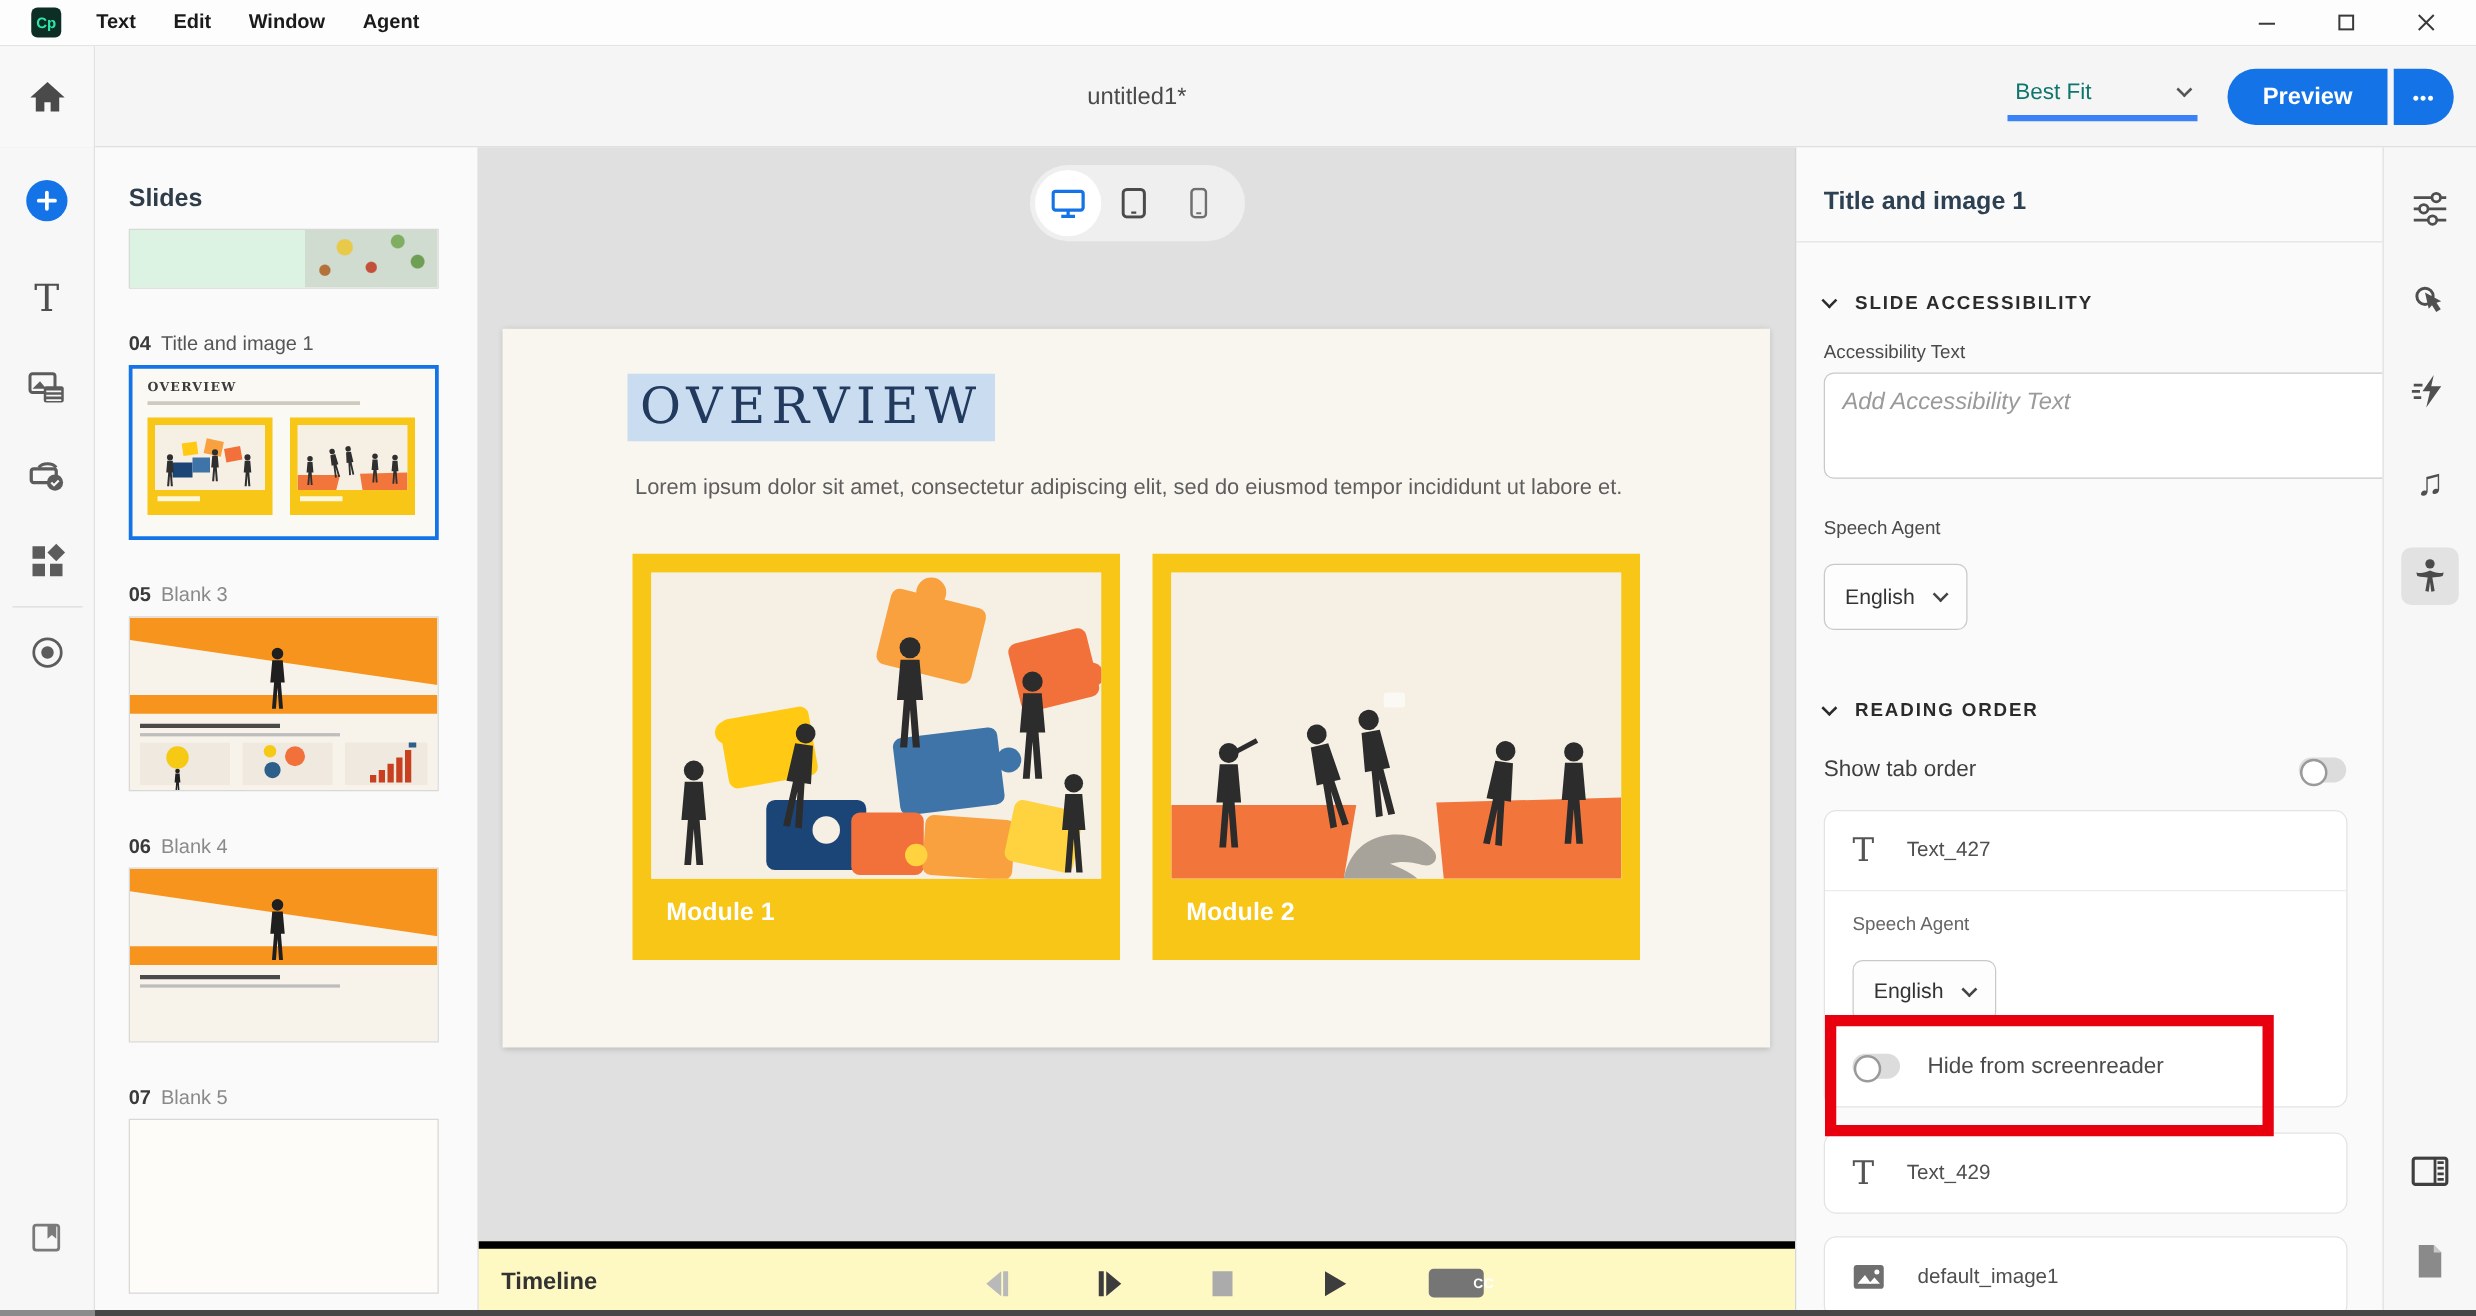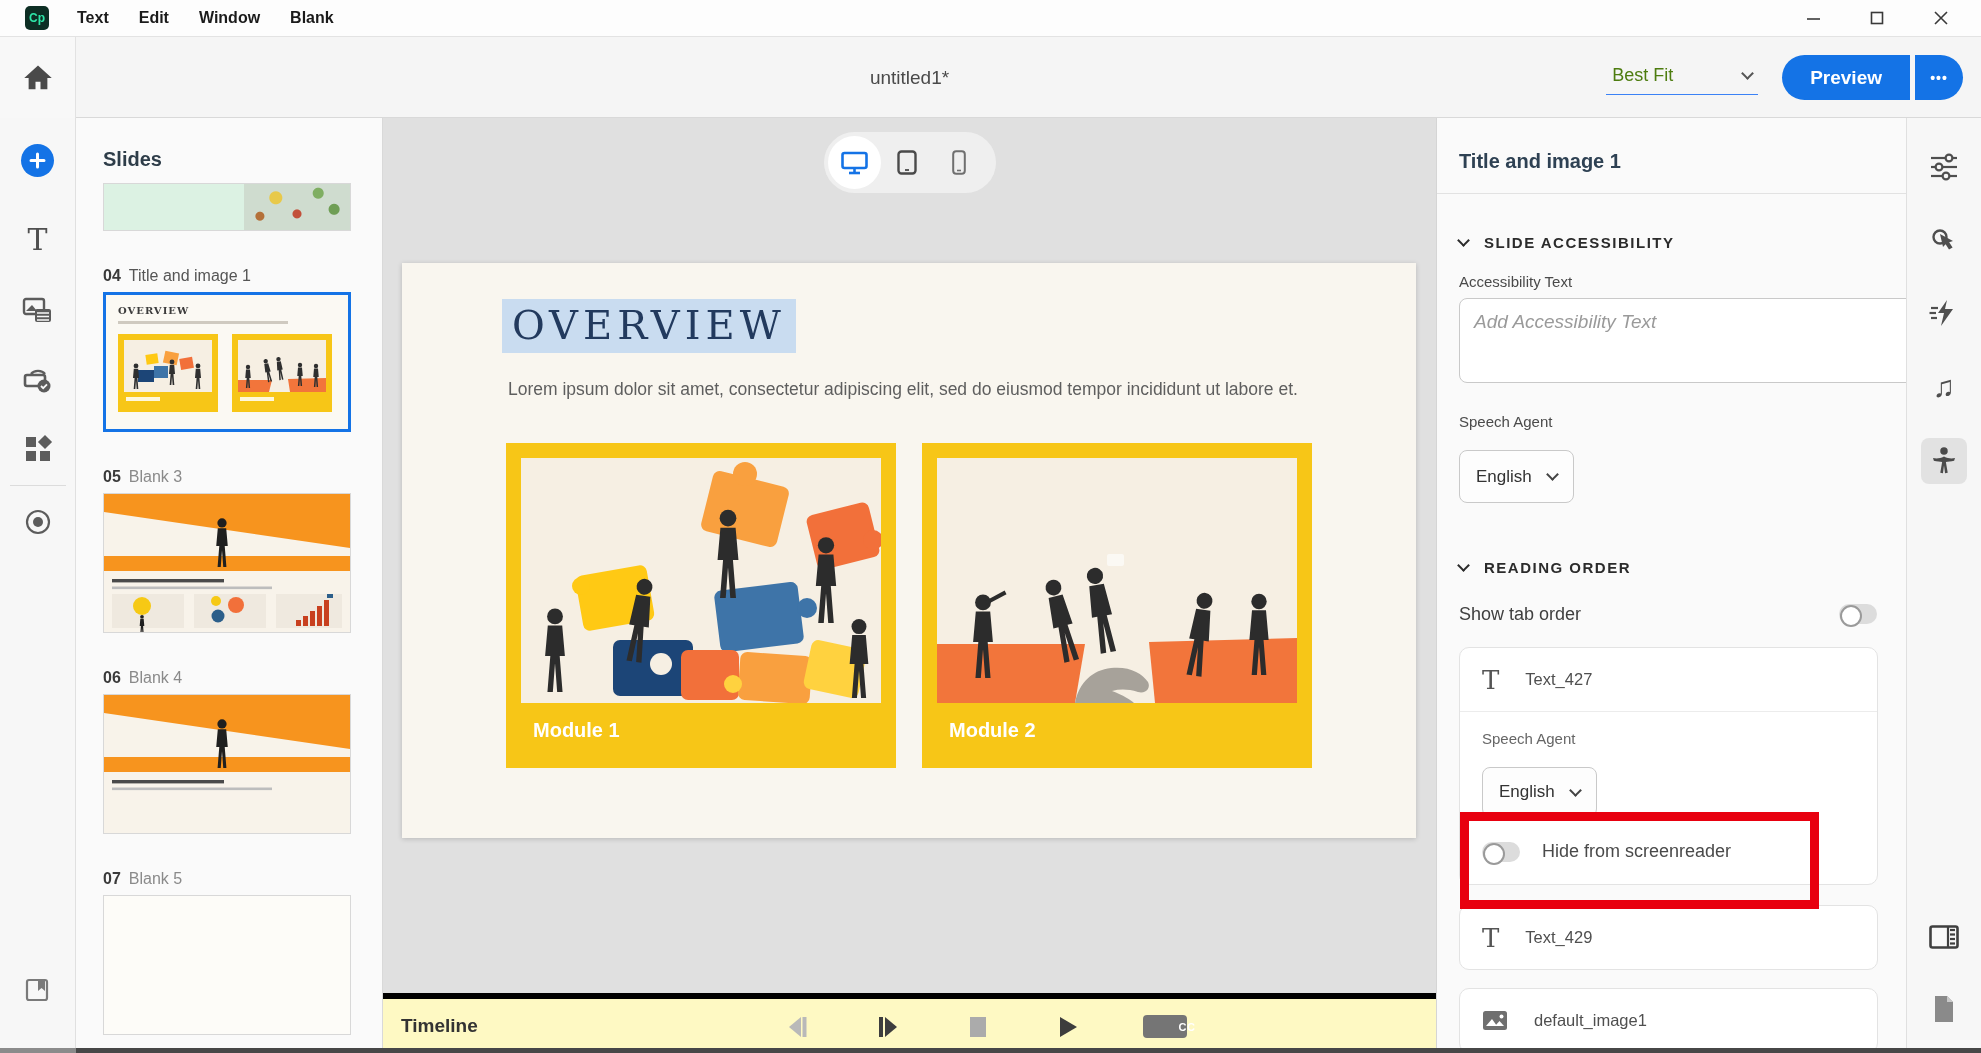--- a/index.html
+++ b/index.html
@@ -24,22 +24,22 @@
   .win-btn { width:16px; height:16px; display:flex; align-items:center; justify-content:center; color:#3a3a3a; }
 
   
   .toolbar { position:absolute; left:0; top:37px; width:1981px; height:81px; background:#f5f5f5;
     border-bottom:1px solid #d9d9d9; }
   .home-tile { position:absolute; left:0; top:0; width:76px; height:81px; background:#f8f8f8;
     border-right:1px solid #e2e2e2; display:flex; align-items:center; justify-content:center; }
   .doc-title { position:absolute; left:383px; top:0; width:1053px; height:81px; display:flex;
     align-items:center; justify-content:center; font-size:19px; color:#4a4a4a; }
   .tb-right { position:absolute; right:18px; top:0; height:81px; display:flex; align-items:center; gap:24px; }
-  .fit-ctl { width:152px; display:flex; justify-content:space-between; align-items:center; color:#4d7c0f;
-    font-size:18px; border-bottom:1px solid #3b82f6; padding:4px 6px 8px 6px; }
+  .fit-ctl { width:152px; display:flex; justify-content:space-between; align-items:center; color:#0f766e;
+    font-size:18px; border-bottom:5px solid #3b82f6; padding:4px 6px 8px 6px; }
   .split-btn { display:flex; gap:5px; }
   .btn-preview { height:45px; border-radius:23px 0 0 23px; background:#1473E6; color:#fff; border:none;
     font-size:19px; font-weight:bold; padding:0 28px; font-family:inherit; }
   .btn-more { height:45px; width:48px; border-radius:0 23px 23px 0; background:#1473E6; color:#fff; border:none;
     font-size:14px; font-weight:bold; letter-spacing:1px; }
 
   
   .left-rail { position:absolute; left:0; top:118px; width:76px; height:930px; background:#f7f7f7;
     border-right:1px solid #e0e0e0; display:flex; flex-direction:column; align-items:center; }
   .plus-btn { margin-top:26px; width:33px; height:33px; border-radius:50%; background:#1473E6;
@@ -102,21 +102,21 @@
   .rp-divider { width:470px; margin-left:-22px; height:1px; background:#e2e2e2; margin-top:20px; }
   .section-hd { display:flex; align-items:center; gap:16px; margin-top:40px; font-size:15px; font-weight:bold;
     color:#2b2b2b; letter-spacing:1.5px; }
   .field-label { margin-top:22px; font-size:15px; color:#4a4a4a; }
   .acc-textarea { margin-top:8px; width:455px; height:85px; border:1px solid #c9c9c9; border-radius:8px;
     background:#fff; resize:none; font-family:inherit; font-style:italic; font-size:19px; color:#333;
     padding:12px 14px; }
   .acc-textarea::placeholder { color:#9a9a9a; }
   .dd { margin-top:20px; height:53px; border:1px solid #c9c9c9; border-radius:8px; background:#fdfdfd;
     display:inline-flex; align-items:center; gap:16px; padding:0 16px; font-size:17px; color:#333; }
-  .show-tab-row { margin-top:28px; display:flex; align-items:flex-start; justify-content:space-between; font-size:18px; color:#3f3f3f; }
+  .show-tab-row { margin-top:28px; display:flex; align-items:center; justify-content:space-between; font-size:18px; color:#3f3f3f; }
   .ro-card { margin-top:22px; width:419px; background:#fff; border:1px solid #e3e3e3; border-radius:10px; }
   .ro-card .hd { height:63px; display:flex; align-items:center; gap:26px; padding:0 22px; font-size:16.5px; color:#4f4f4f; }
   .ro-card .hd .t-glyph { font-family:"DejaVu Serif", serif; font-size:26px; color:#555; }
   .ro-card .body { border-top:1px solid #ececec; padding:18px 22px 22px 22px; }
   .ro-card .sa-label { font-size:15px; color:#666; }
   .hide-row { margin-top:24px; display:flex; align-items:center; gap:22px; font-size:18px; color:#4a4a4a; }
   .annotation-box { position:absolute; left:23px; top:694px; width:359px; height:97px;
     border:9px solid #e8000f; pointer-events:none; z-index:5; }
 
   
@@ -142,21 +142,21 @@
     </g>
   </defs>
 </svg>
 
 <div class="menubar">
   <div class="app-logo">Cp</div>
   <div class="menus">
     <span class="menu-item">Text</span>
     <span class="menu-item">Edit</span>
     <span class="menu-item">Window</span>
-    <span class="menu-item">Blank</span>
+    <span class="menu-item">Agent</span>
   </div>
   <div class="win-controls">
     <span class="win-btn">
       <svg width="15" height="15" viewBox="0 0 15 15">
           <line x1="1" y1="8" x2="14" y2="8" stroke="#3a3a3a" stroke-width="1.6"></line>
         </svg>
     </span>
     <span class="win-btn">
       <svg width="14" height="14" viewBox="0 0 14 14">
           <rect x="1.5" y="1.5" width="11" height="11" fill="none" stroke="#3a3a3a" stroke-width="1.6"></rect>

